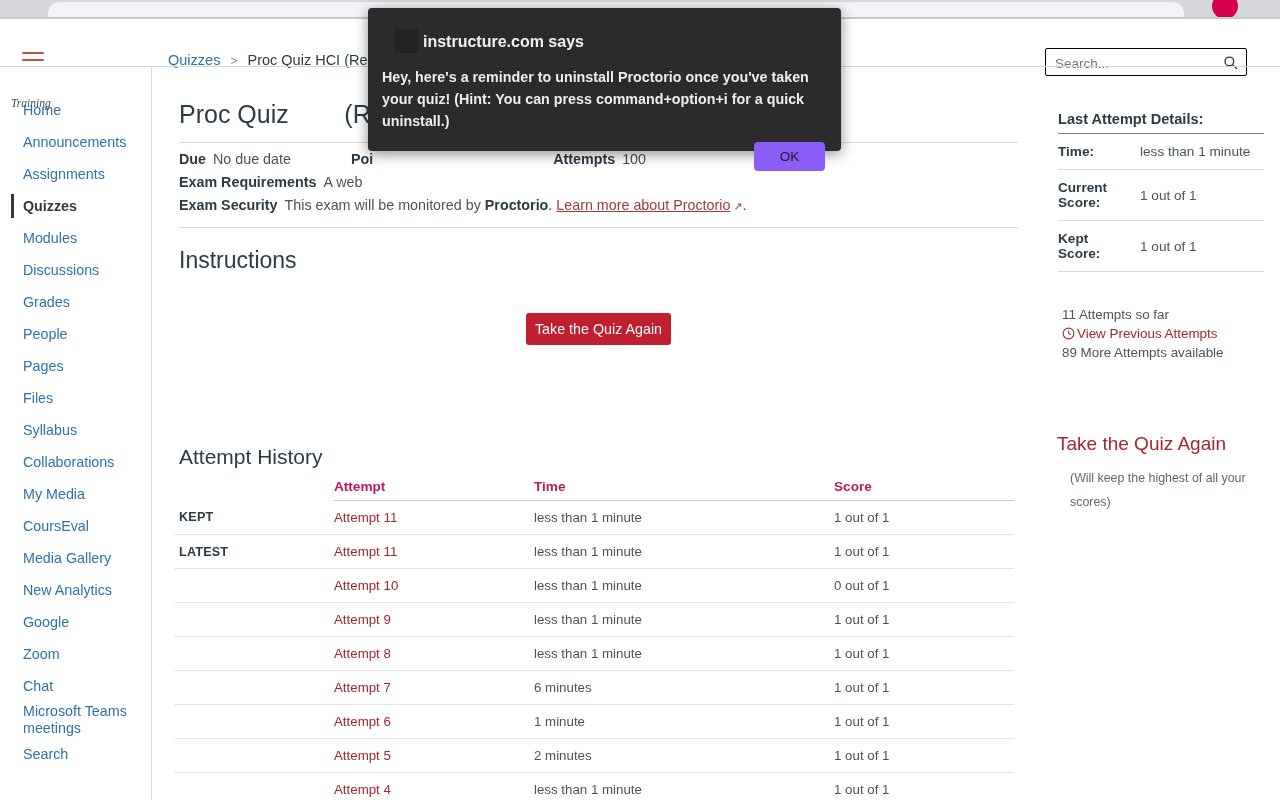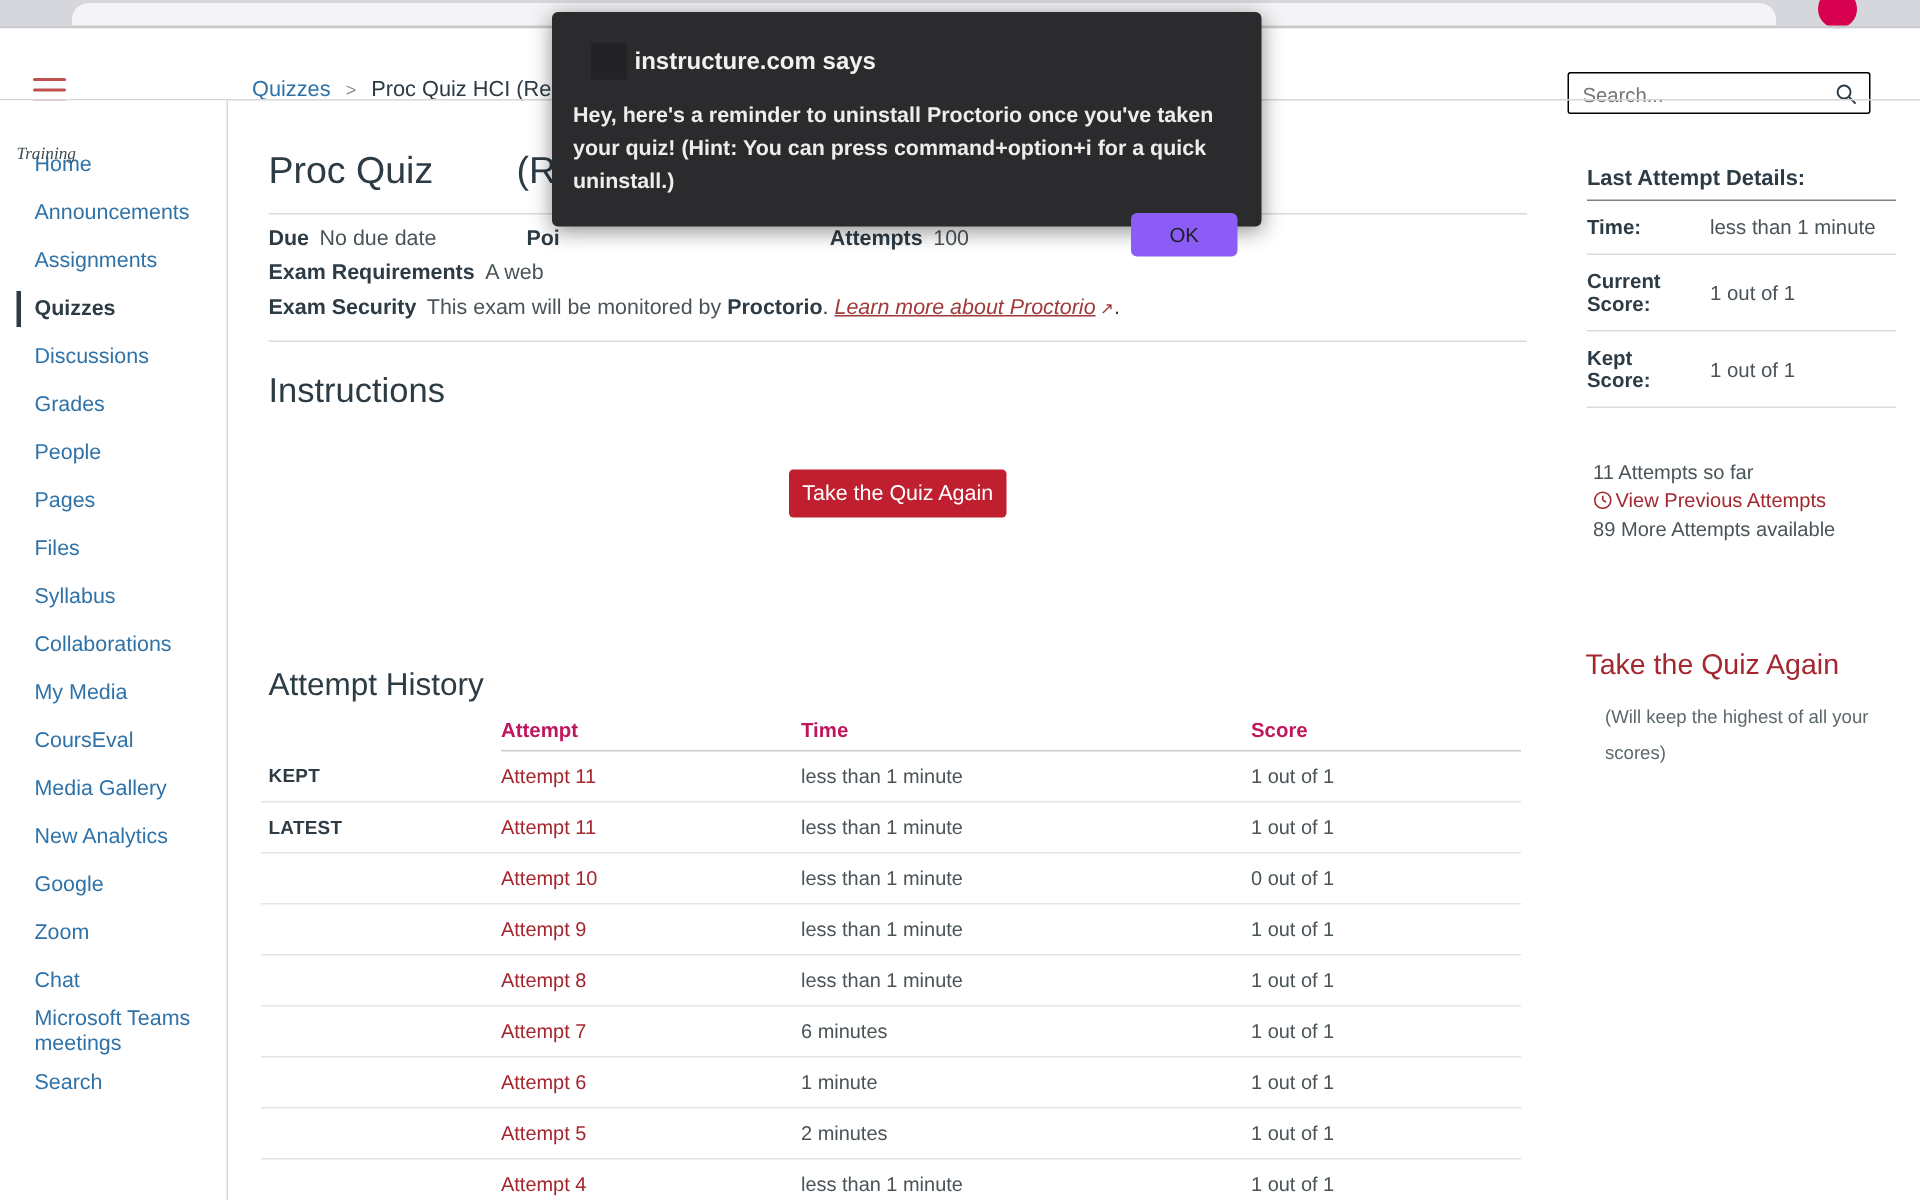--- a/index.html
+++ b/index.html
@@ -107,21 +107,21 @@
     position: absolute; left: 5px;
     font-size: 14.3px; color: #2d3b45; white-space: nowrap;
   }
   .detail-line b { font-weight: bold; }
   .detail-line .val { color: #4a5458; margin-left: 7px; }
   #detail-row1 { top: 84px; }
   #detail-row1 .pts-label { margin-left: 60px; }
   #detail-row1 .att-label { margin-left: 60px; }
   #detail-row2 { top: 107px; }
   #detail-row3 { top: 130px; }
-  #proctorio-link { color: #a03a3a; text-decoration: underline; cursor: pointer; font-style: italic; }
+  #proctorio-link { color: #a03a3a; text-decoration: underline; cursor: pointer; }
   #ext-icon { display: inline-block; margin-left: 3px; font-size: 11px; color: #a03a3a; }
 
   #details-rule {
     position: absolute; left: 5px; top: 160px; width: 839px; height: 1px;
     background: #d8dadd;
   }
 
   #instructions-heading {
     position: absolute; left: 5px; top: 180px;
     font-size: 23px; color: #2d3b45; font-weight: normal;
@@ -245,20 +245,21 @@
     </svg>
   </div>
 </div>
 <div id="header-rule"></div>
 
 <nav id="course-nav">
     <a class="nav-item">Home</a>
     <a class="nav-item">Announcements</a>
     <a class="nav-item">Assignments</a>
     <a class="nav-item active">Quizzes</a>
+    <a class="nav-item">Modules</a>
     <a class="nav-item">Discussions</a>
     <a class="nav-item">Grades</a>
     <a class="nav-item">People</a>
     <a class="nav-item">Pages</a>
     <a class="nav-item">Files</a>
     <a class="nav-item">Syllabus</a>
     <a class="nav-item">Collaborations</a>
     <a class="nav-item">My Media</a>
     <a class="nav-item">CoursEval</a>
     <a class="nav-item">Media Gallery</a>

